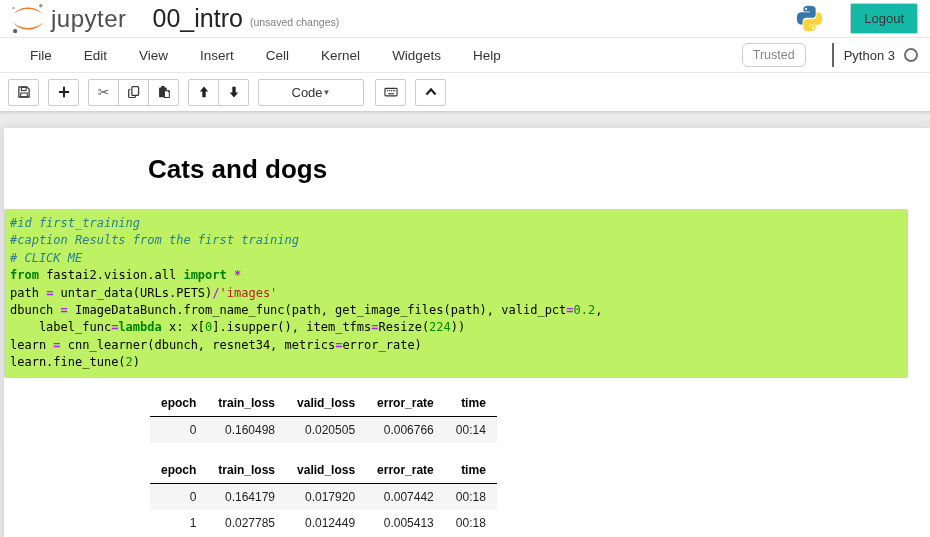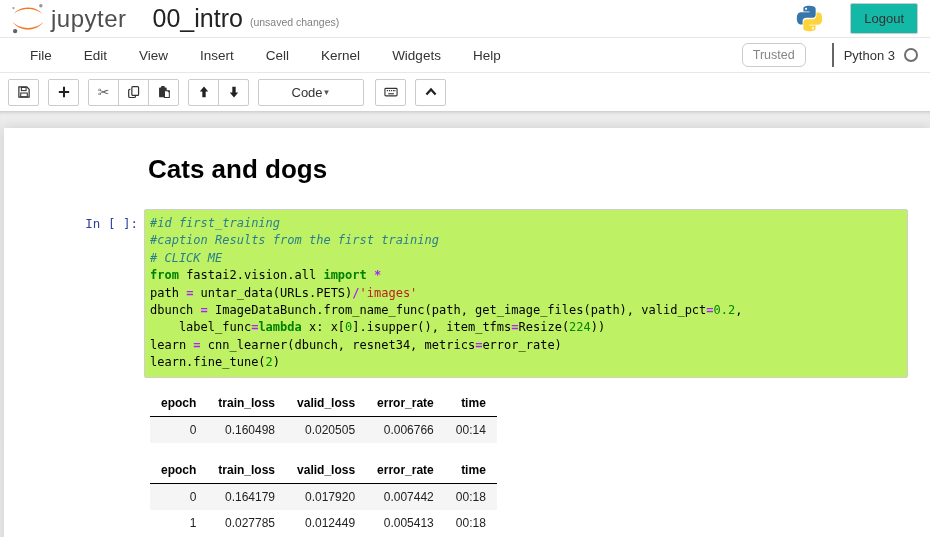--- a/index.html
+++ b/index.html
@@ -228,23 +228,20 @@
     <div class="nb-container">
 
       <div class="nbrow">
         <div class="prompt-col"></div>
         <div class="content">
           <h1 class="md-heading">Cats and dogs</h1>
         </div>
       </div>
 
       <div class="nbrow">
-        <div class="prompt-col">
-          <span class="prompt">In [ ]:</span>
-        </div>
         <div class="content">
           <div class="input-area">
             <pre class="code-area"><div class="code-line"><span class="tok-com">#id first_training</span></div><div class="code-line"><span class="tok-com">#caption Results from the first training</span></div><div class="code-line"><span class="tok-com"># CLICK ME</span></div><div class="code-line"><span class="tok-kw">from</span><span> fastai2.vision.all </span><span class="tok-kw">import</span><span> </span><span class="tok-op">*</span></div><div class="code-line"><span>path </span><span class="tok-op">=</span><span> untar_data(URLs.PETS)</span><span class="tok-op">/</span><span class="tok-str">'images'</span></div><div class="code-line"><span>dbunch </span><span class="tok-op">=</span><span> ImageDataBunch.from_name_func(path, get_image_files(path), valid_pct</span><span class="tok-op">=</span><span class="tok-num">0.2</span><span>,</span></div><div class="code-line"><span>    label_func</span><span class="tok-op">=</span><span class="tok-kw">lambda</span><span> x: x[</span><span class="tok-num">0</span><span>].isupper(), item_tfms</span><span class="tok-op">=</span><span>Resize(</span><span class="tok-num">224</span><span>))</span></div><div class="code-line"><span>learn </span><span class="tok-op">=</span><span> cnn_learner(dbunch, resnet34, metrics</span><span class="tok-op">=</span><span>error_rate)</span></div><div class="code-line"><span>learn.fine_tune(</span><span class="tok-num">2</span><span>)</span></div></pre>
           </div>
         </div>
       </div>
 
       <div class="nbrow output">
         <div class="prompt-col"></div>
         <div class="content">

